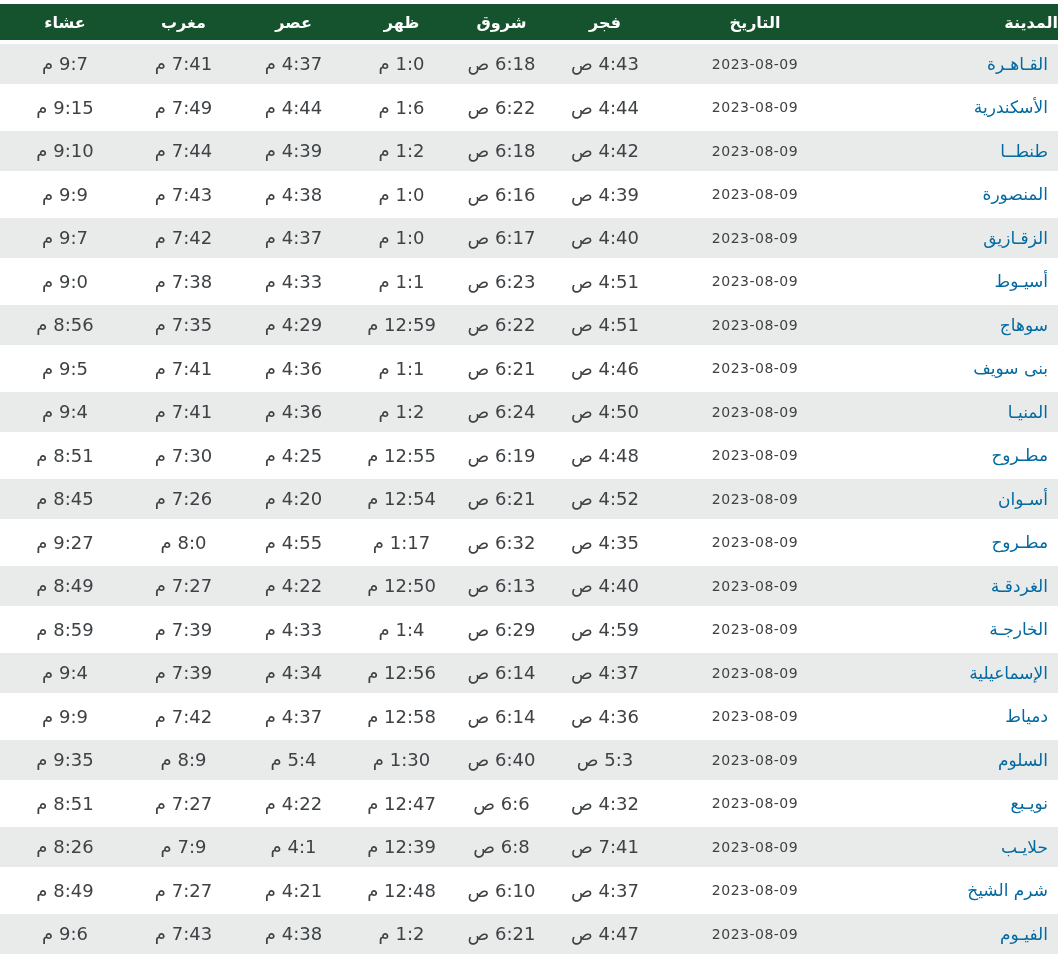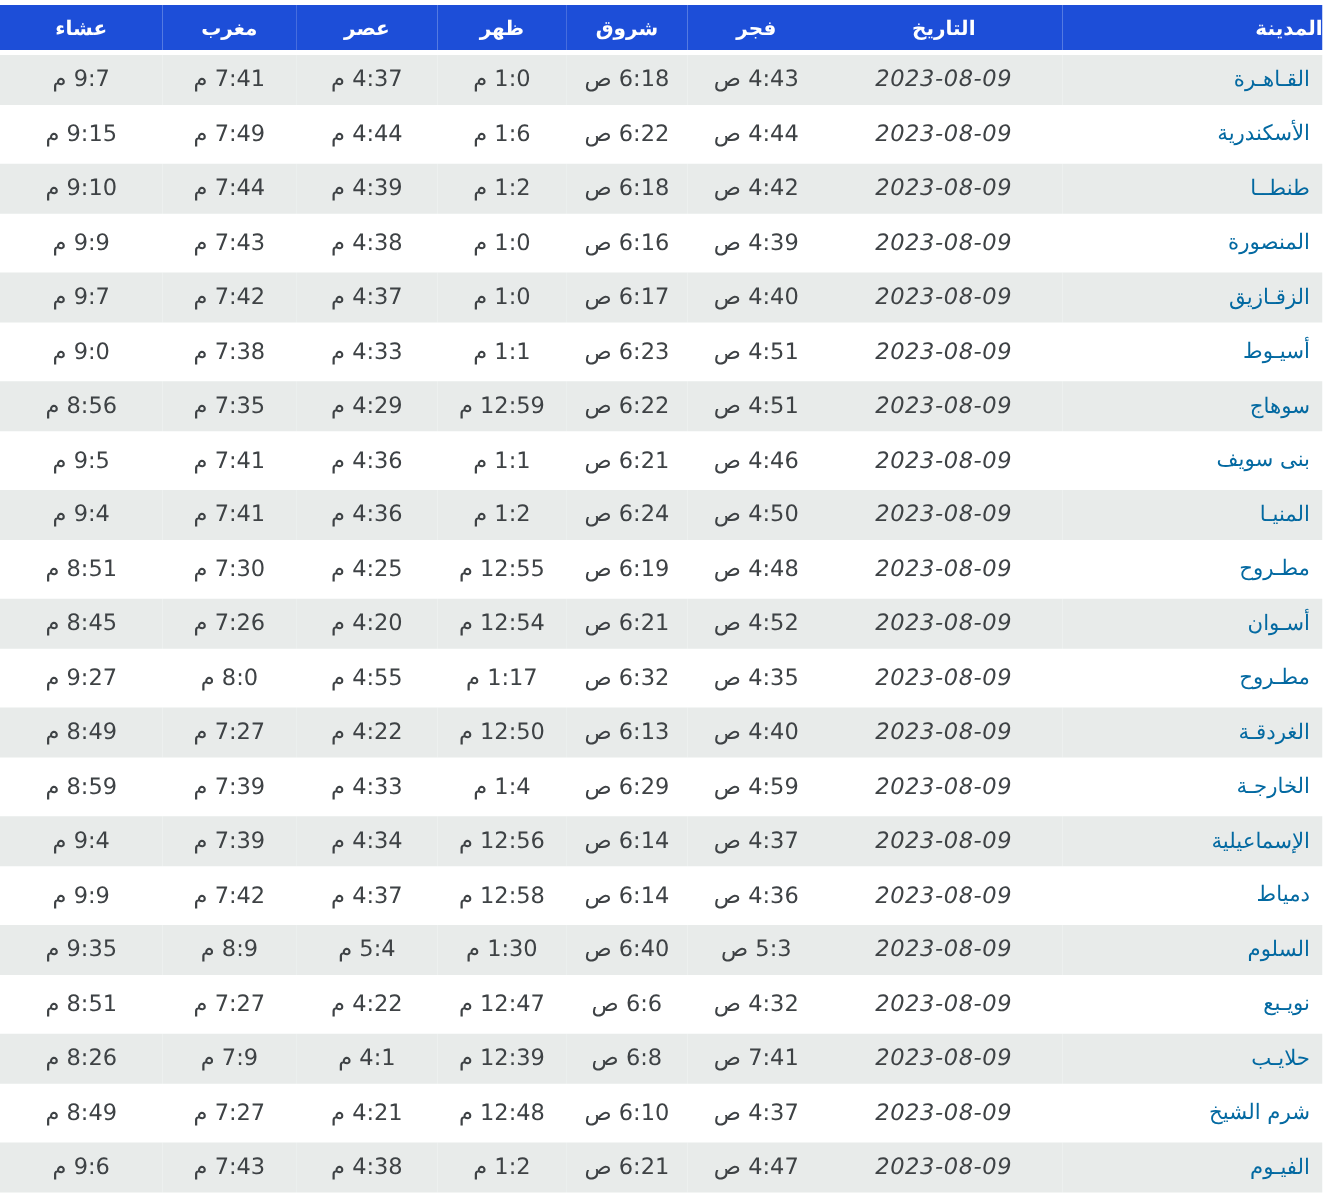--- a/index.html
+++ b/index.html
@@ -25,21 +25,21 @@
   col.c-city    { width: 208px; }
   col.c-date    { width: 190px; }
   col.c-fajr    { width: 110px; }
   col.c-shorouq { width: 97px;  }
   col.c-dhuhr   { width: 103px; }
   col.c-asr     { width: 113px; }
   col.c-maghrib { width: 107px; }
   col.c-isha    { width: 130px; }
 
   thead th {
-    background: #1d4ed8;
+    background: #14532d;
     color: #ffffff;
     font-weight: bold;
     font-size: 16px;
     height: 36px;
     text-align: center;
     padding: 0;
     vertical-align: middle;
   }
   thead th.col-city {
     text-align: right;
@@ -57,23 +57,22 @@
   tbody tr:nth-child(odd) td {
     background: #e8ebea;
   }
   tbody td.col-city {
     text-align: right;
     padding-right: 10px;
     font-size: 17px;
     color: #0369a1;
   }
   tbody td.col-date {
-    font-size: 18px;
+    font-size: 14px;
     letter-spacing: 0.5px;
-    font-style: italic;
   }
 </style>
 </head>
 <body>
 
 <table class="prayer-table">
   <colgroup>
     <col class="c-city">
       <col class="c-date">
       <col class="c-fajr">

